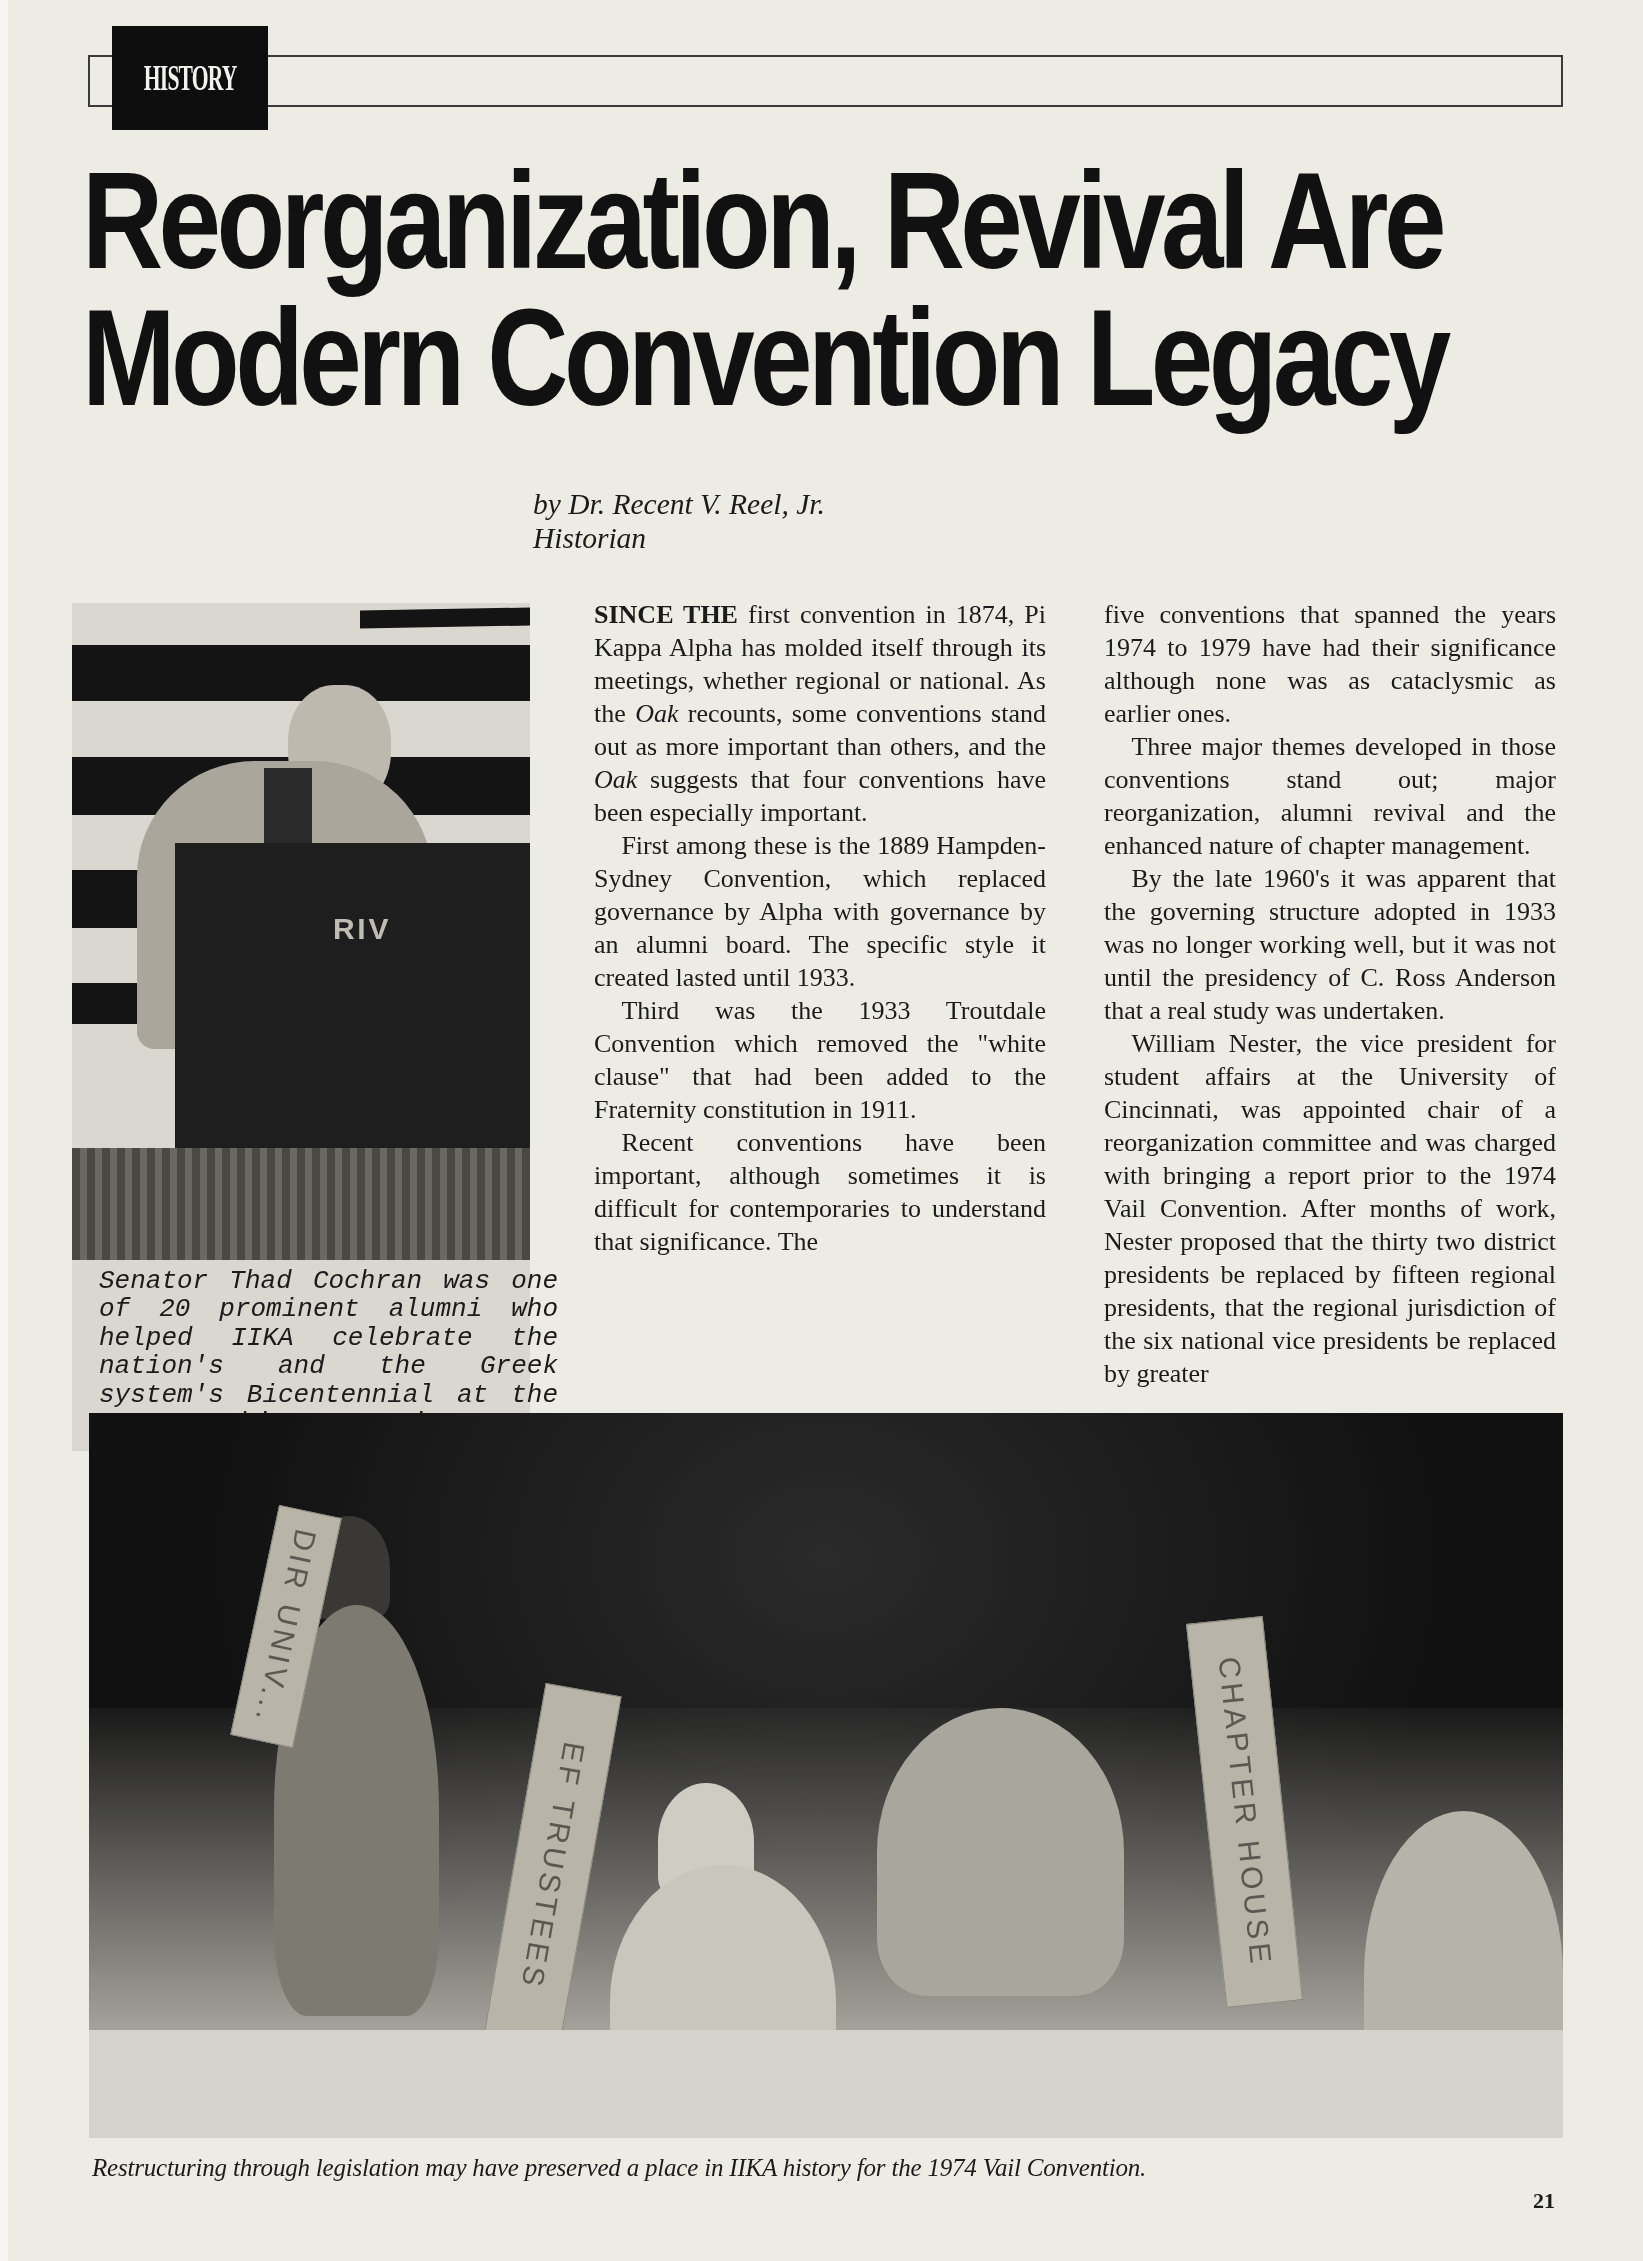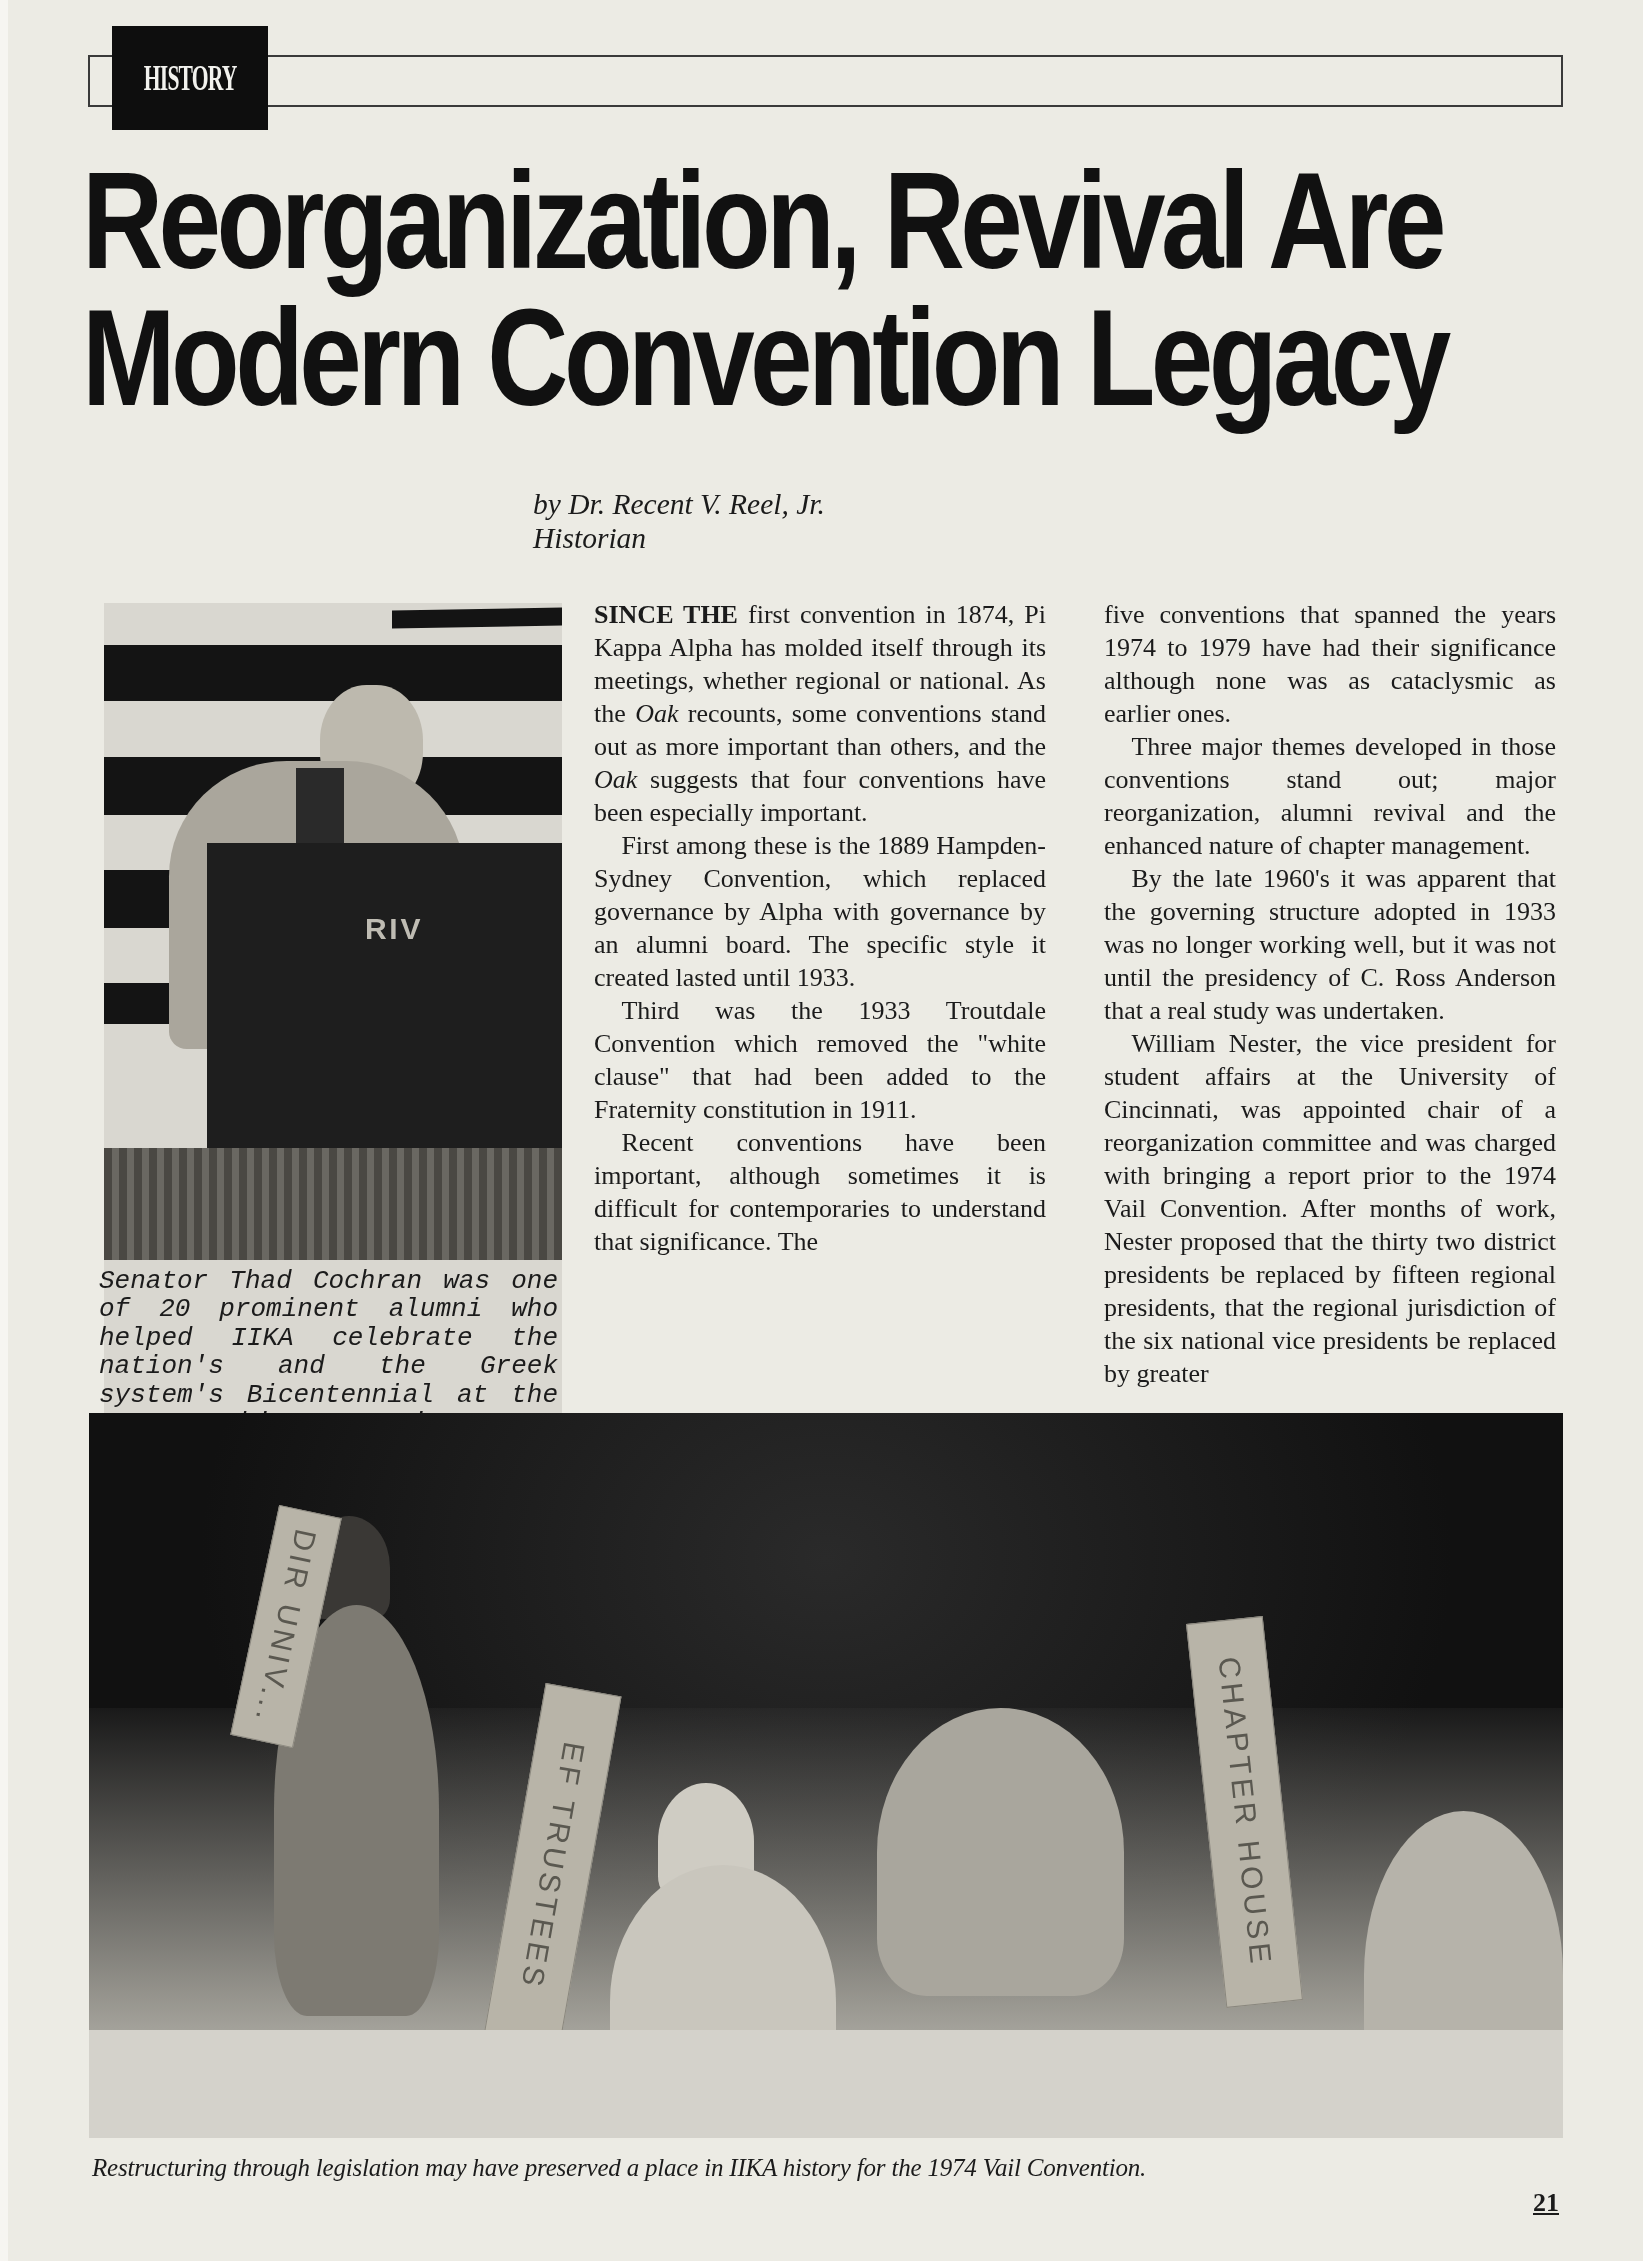--- a/index.html
+++ b/index.html
@@ -49,21 +49,21 @@
   }
   .col p { margin: 0; text-indent: 27.4px; }
   .col p.first { text-indent: 0; }
   .col-2 { left: 594px; }
   .col-3 { left: 1104px; }
   .lead { font-weight: bold; }
   em { font-style: italic; }
 
   
   .photo { position: absolute; overflow: hidden; }
-  .photo-senator { left: 104px; top: 603px; width: 458px; height: 848px; background: #d9d7d0; }
+  .photo-senator { left: 72px; top: 603px; width: 458px; height: 848px; background: #d9d7d0; }
   .stripe { position: absolute; left: 0; background: #141414; }
   .photo-convention {
     left: 89px; top: 1413px; width: 1474px; height: 725px;
     background: radial-gradient(ellipse at 50% 20%, #2a2a2a 0%, #111 60%),
                 #161616;
   }
   .crowd-layer {
     position: absolute; left: 0; top: 295px; width: 100%; height: 430px;
     background: linear-gradient(180deg, rgba(60,60,60,0.2), rgba(170,168,160,0.9) 70%, #cfcdc6);
   }
@@ -82,21 +82,21 @@
     font-family: Liberation Mono, monospace; font-style: italic;
     font-size: 26px; line-height: 28.4px; text-align: justify; margin-left: 6px;
   }
   .caption-convention {
     position: absolute; left: 92px; top: 2154px;
     font-family: "Liberation Serif", serif; font-style: italic;
     font-size: 25px; letter-spacing: -0.2px;
   }
   .page-number {
     position: absolute; left: 1533px; top: 2188px;
-    font-family: "Liberation Serif", serif; font-weight: bold; font-size: 26px; text-decoration: underline;
+    font-family: "Liberation Serif", serif; font-weight: bold; font-size: 22px;
   }
 </style>
 </head>
 <body>
 
 <div class="left-edge"></div>
 
 <div class="section-frame"></div>
 <div class="section-tag">
   <span>HISTORY</span>

